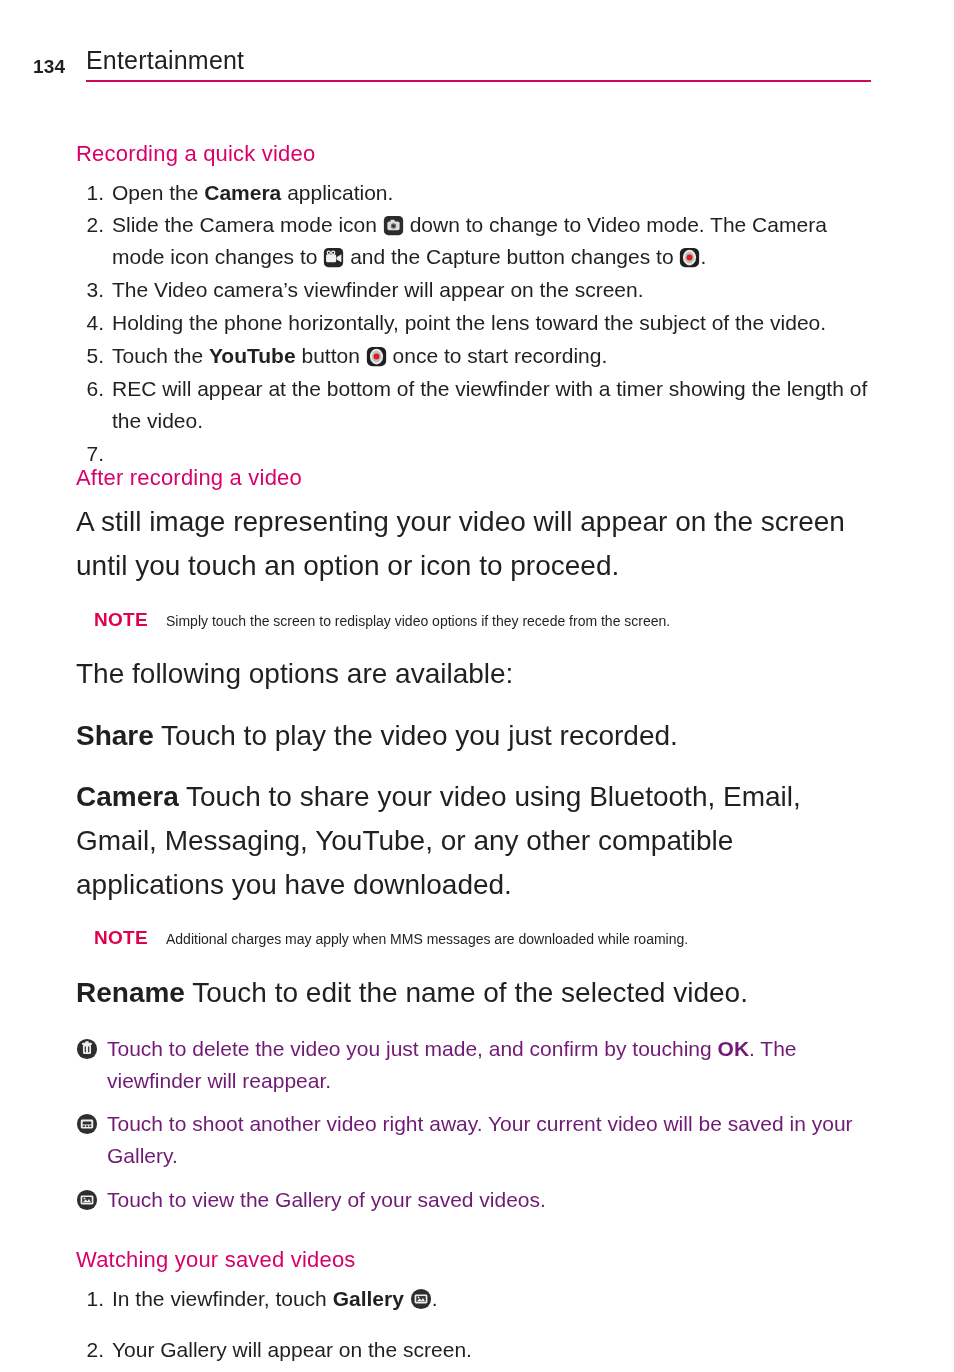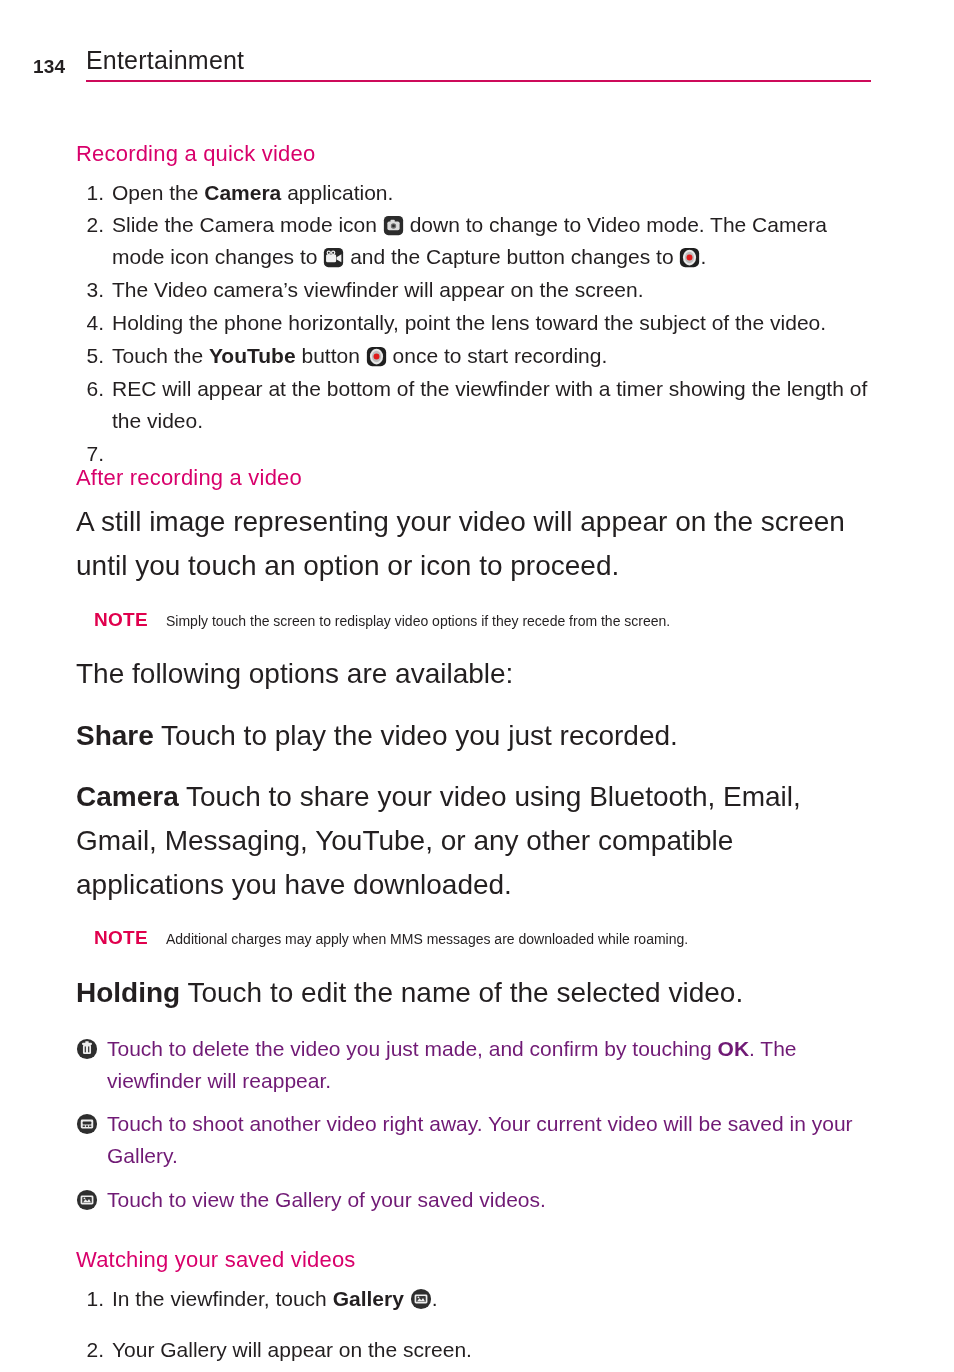--- a/index.html
+++ b/index.html
@@ -233,21 +233,21 @@
     <p class="body" id="option-play"><span class="bold">Share</span> Touch to play the video you just recorded.</p>
     <div class="space-md"></div>
     <p class="body" id="option-share"><span class="bold">Camera</span>  Touch to share your video using Bluetooth, Email, Gmail, Messaging, YouTube, or any other compatible applications you have downloaded.</p>
 
     <div class="space-md"></div>
     <p class="note">
       <span class="note-label">NOTE</span><span>Additional charges may apply when MMS messages are downloaded while roaming.</span>
     </p>
     <div class="space-md"></div>
 
-    <p class="body" id="option-rename"><span class="bold">Holding</span> Touch to edit the name of the selected video.</p>
+    <p class="body" id="option-rename"><span class="bold">Rename</span> Touch to edit the name of the selected video.</p>
     <div class="space-md"></div>
 
     <ul class="icon-list" id="icon-options">
         <li><span class="ico ico-circ bullet-icon">
             <svg viewBox="0 0 24 24" width="100%" height="100%">
               <circle cx="12" cy="12" r="11" fill="#2e2e2e"></circle>
               <rect x="7.6" y="7.3" width="8.8" height="10.2" rx="1.4" fill="#ededed"></rect>
               <rect x="6.6" y="5.3" width="10.8" height="2.2" rx="1" fill="#ededed"></rect>
               <rect x="10" y="3.6" width="4" height="1.9" rx="0.8" fill="#ededed"></rect>
               <rect x="9.5" y="9.2" width="1.3" height="6.4" fill="#2e2e2e"></rect>

